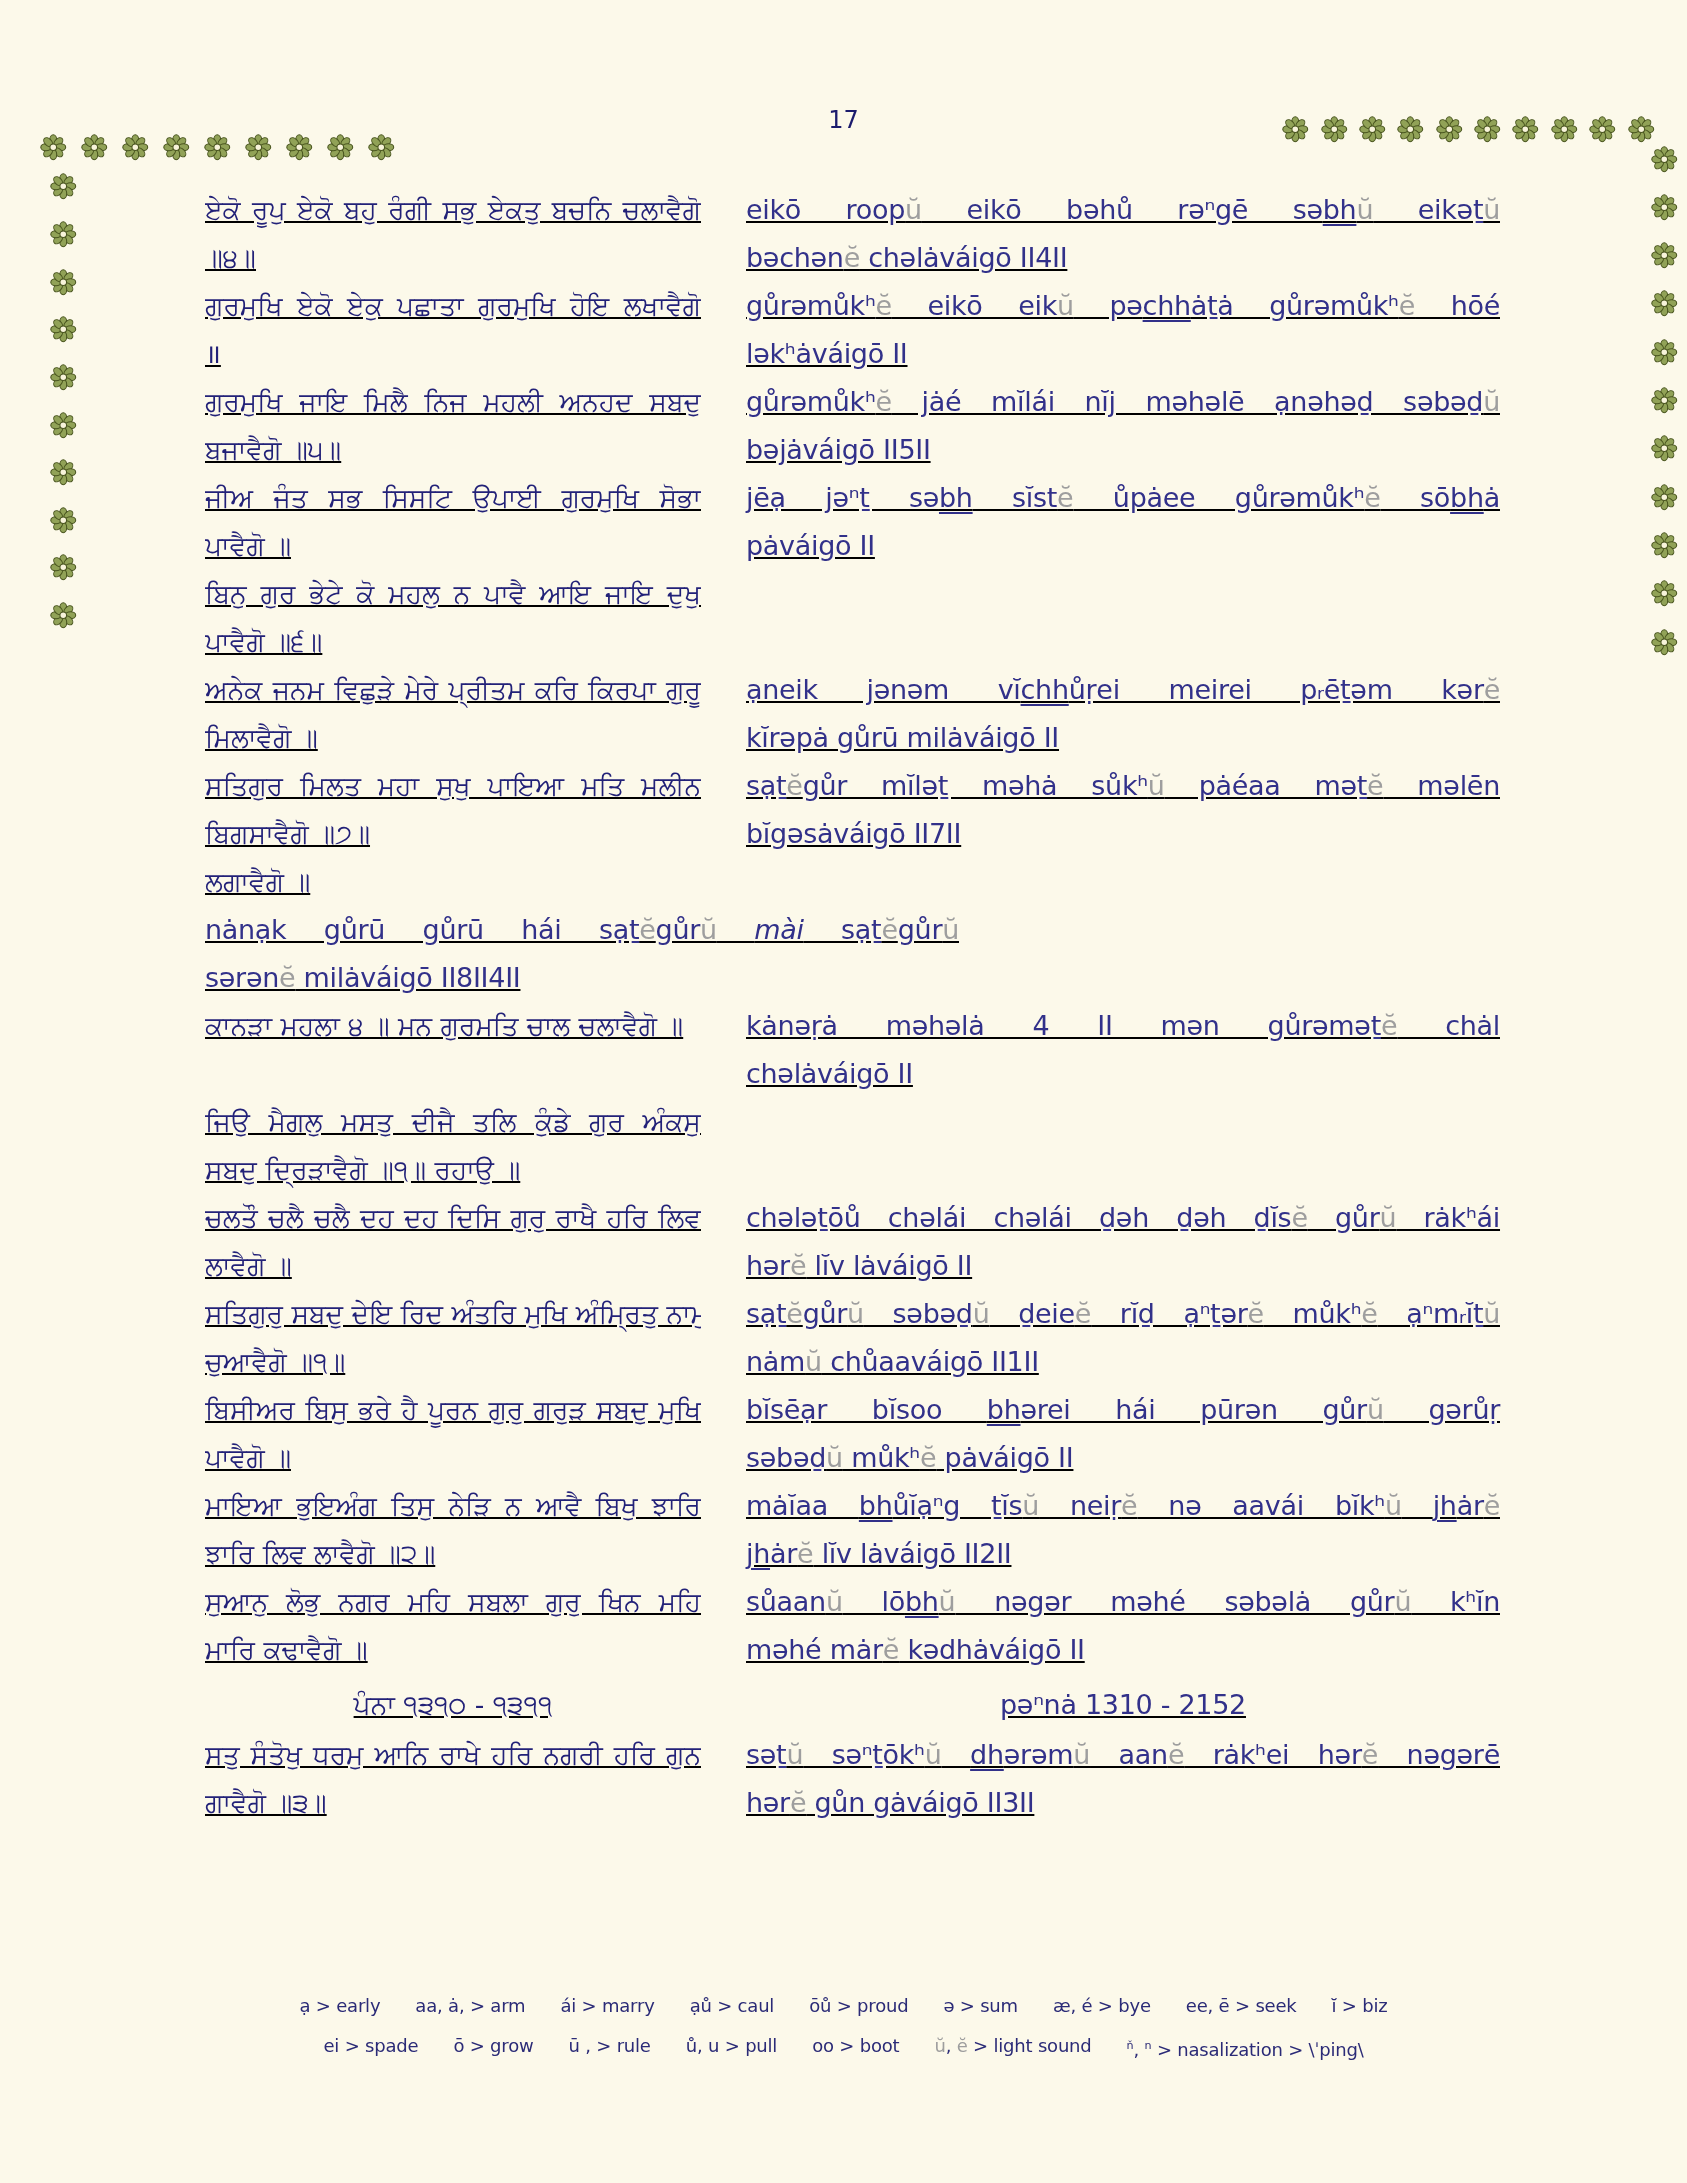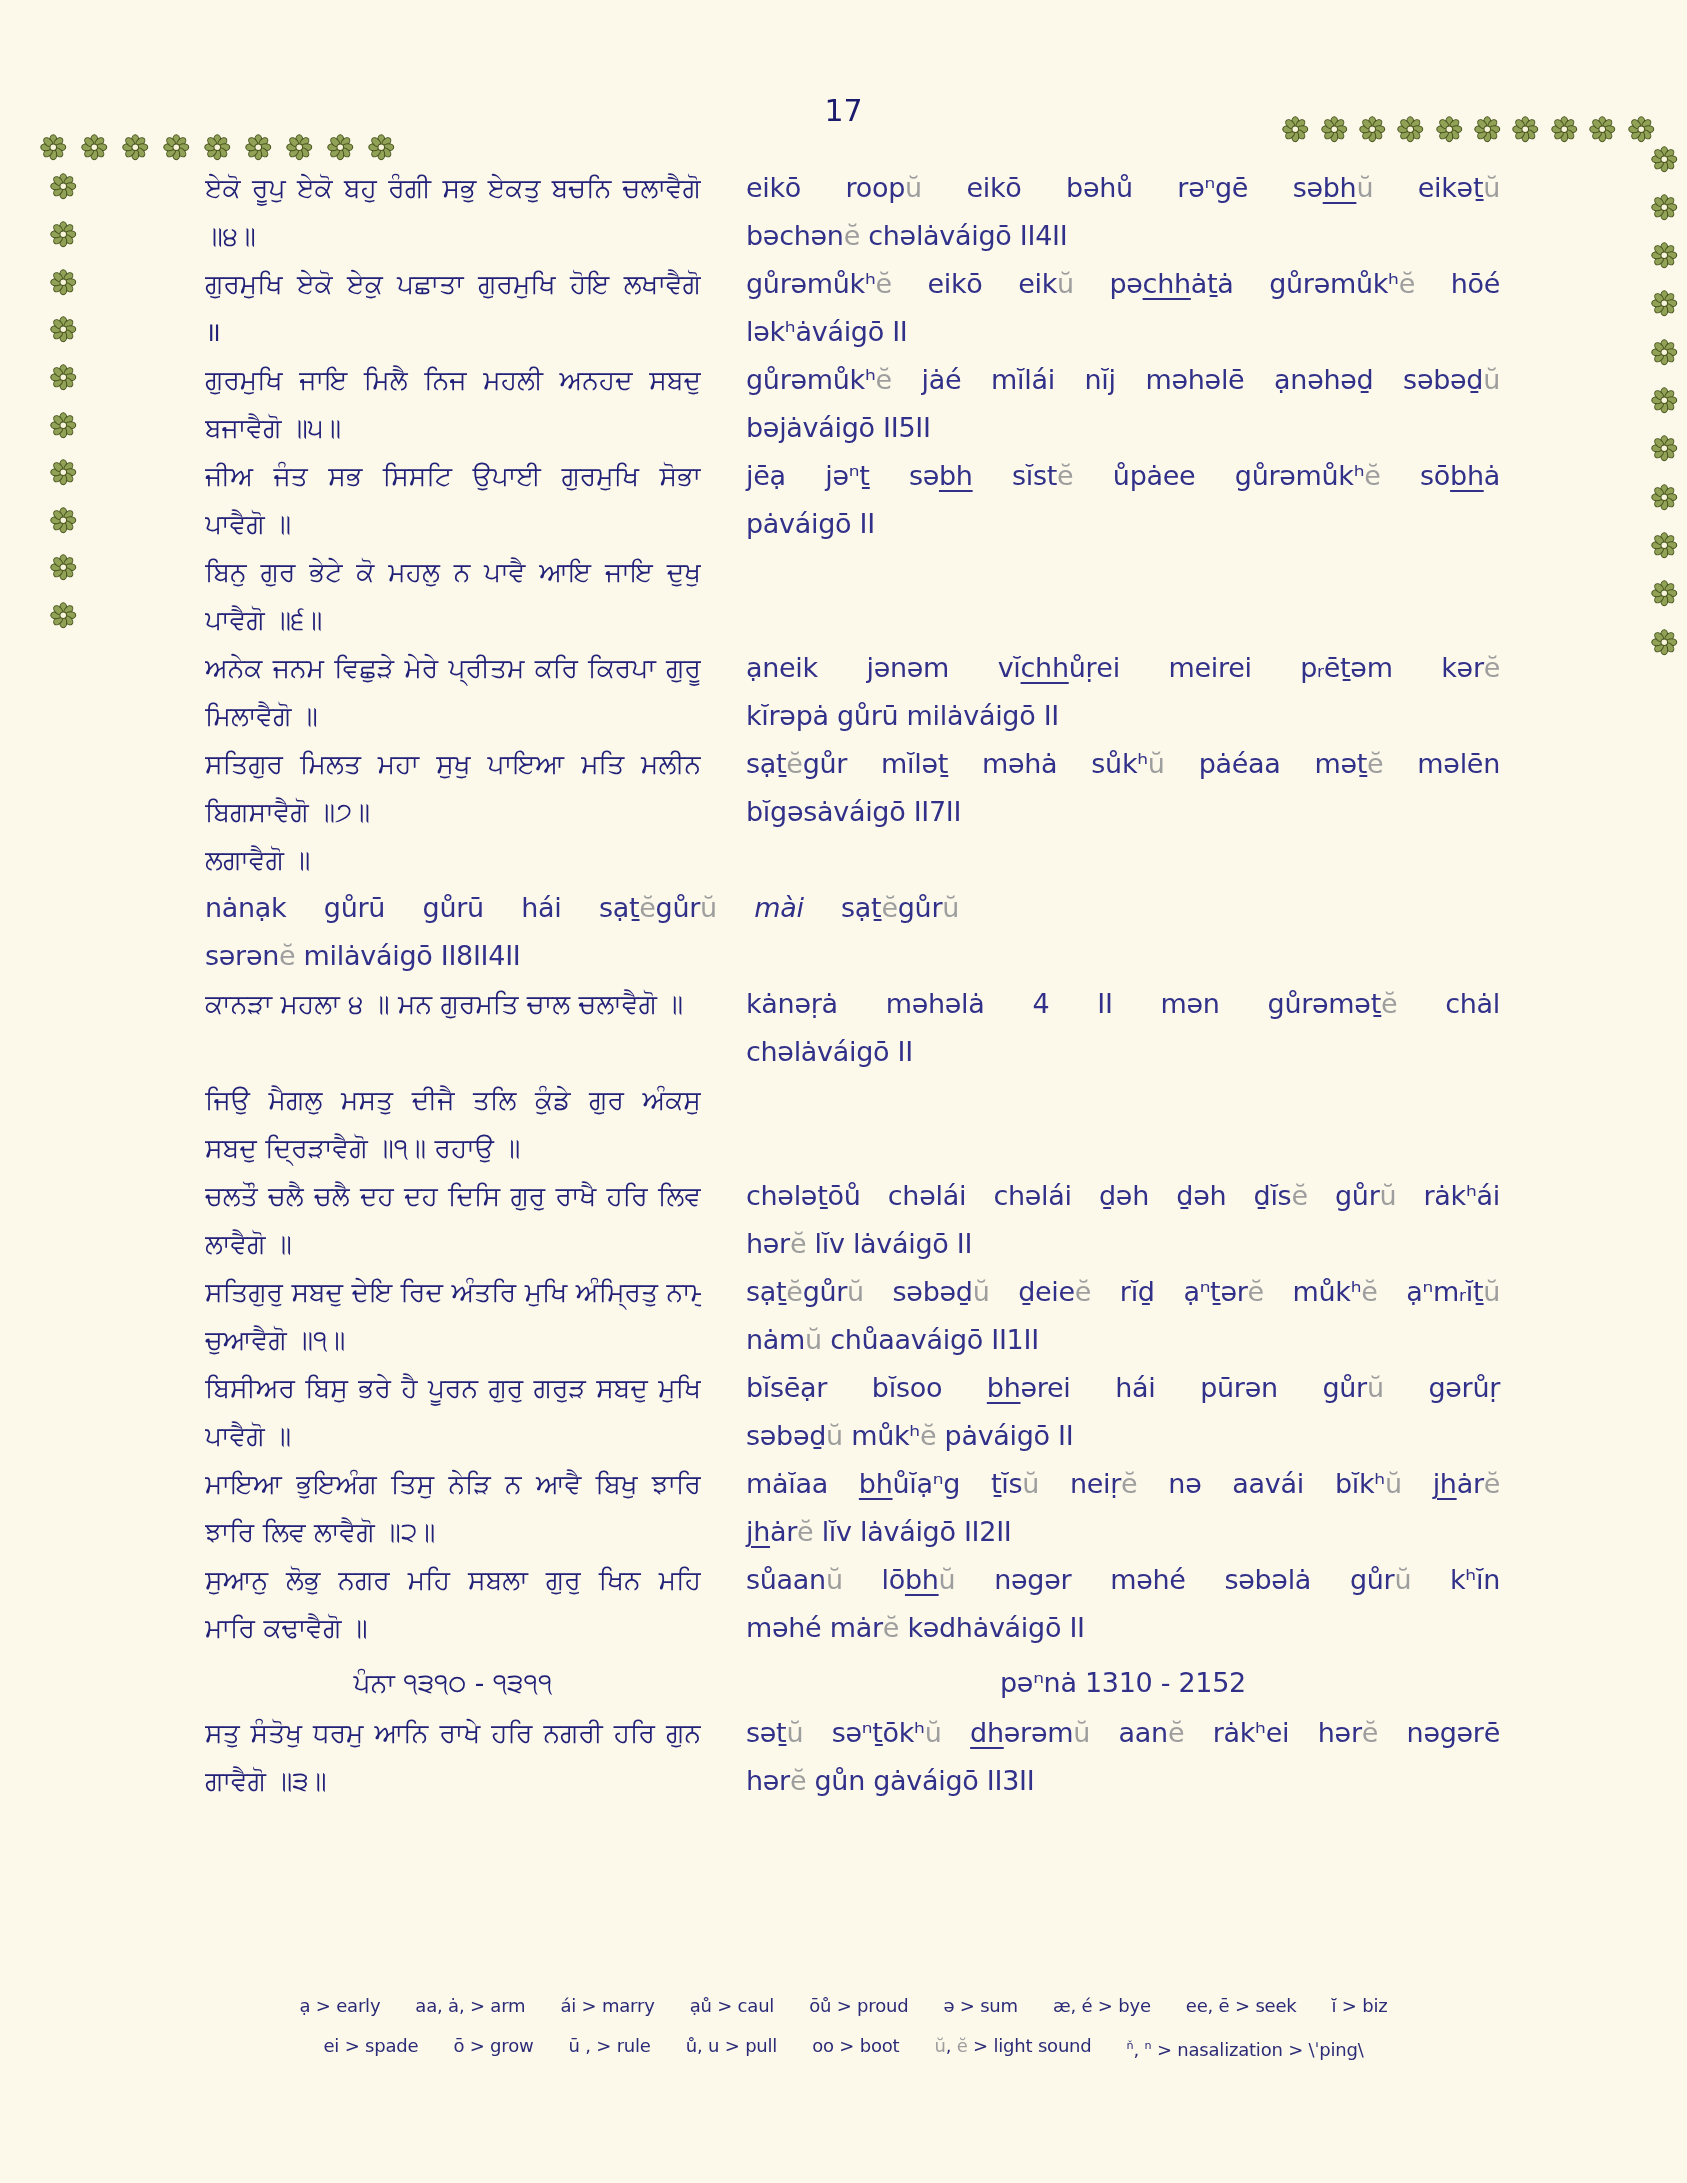--- a/index.html
+++ b/index.html
@@ -3,23 +3,23 @@
 <meta charset="utf-8">
 <title>Gurbani Page 17</title>
 <style>
   :root{
     --bg:#fcf9ea; --gur:#222178; --tr:#32318a; --lt:#9e9e9e; --pg:#1b1b6d;
     --foot:#2b2b77; --fl_fill:#91a257; --fl_stroke:#4a561f; --fl_center:#f7f3da;
   }
   html,body{margin:0;padding:0;background:var(--bg);}
   .page{position:relative;width:1687px;height:2183px;background:var(--bg);overflow:hidden;
         font-family:"DejaVu Sans","Liberation Sans",sans-serif;}
-  .page-number{position:absolute;left:0;width:100%;top:93px;text-align:center;
-        font-size:30px;color:var(--pg);}
-  #verses{position:absolute;left:205px;top:164px;width:1295px;}
+  .page-number{position:absolute;left:0;width:100%;top:106px;text-align:center;
+        font-size:24px;color:var(--pg);}
+  #verses{position:absolute;left:205px;top:186px;width:1295px;text-decoration:underline;}
   .vrow{display:flex;gap:45px;}
   .cell-g{width:496px;font-size:26.5px;color:var(--gur);}
   .cell-t{width:754px;font-size:27px;color:var(--tr);letter-spacing:-0.3px;}
   .ln{display:block;line-height:48px;}
   .cell-g .ln{white-space:nowrap;overflow:hidden;}
   .ln.j{text-align:justify;text-align-last:justify;}
   .panna{margin:6.6px 0 2.6px;}
   .panna .ln{text-align:center;text-align-last:center;}
   .und{text-decoration:underline;text-decoration-thickness:1.7px;text-underline-offset:4.6px;}
   .sup{font-size:62%;vertical-align:super;}

